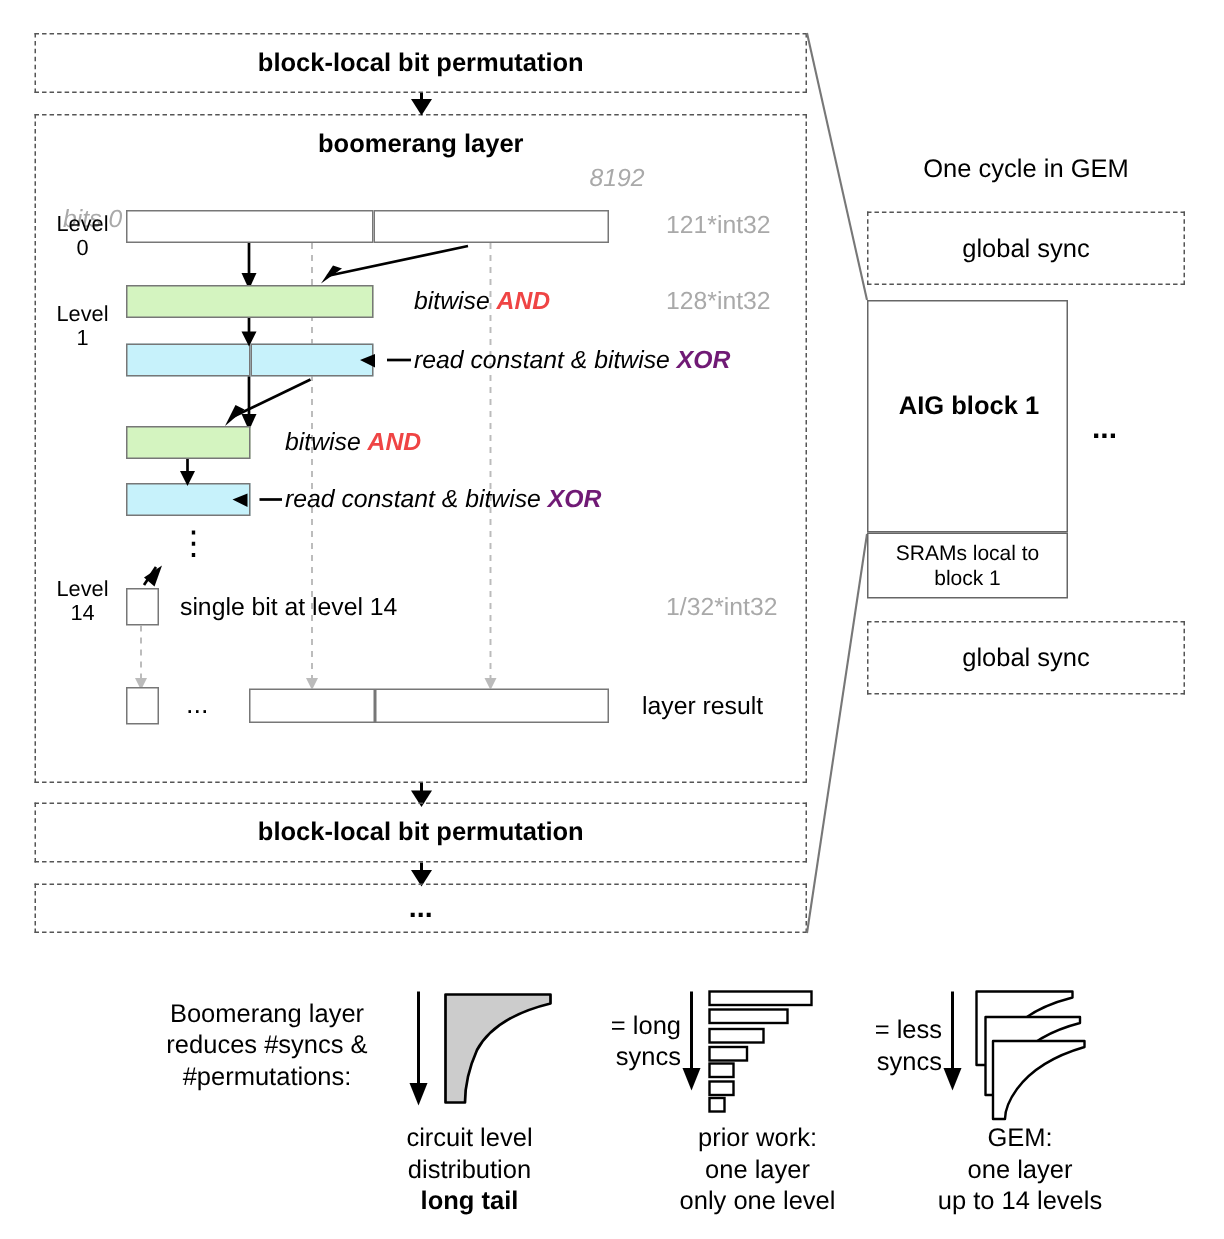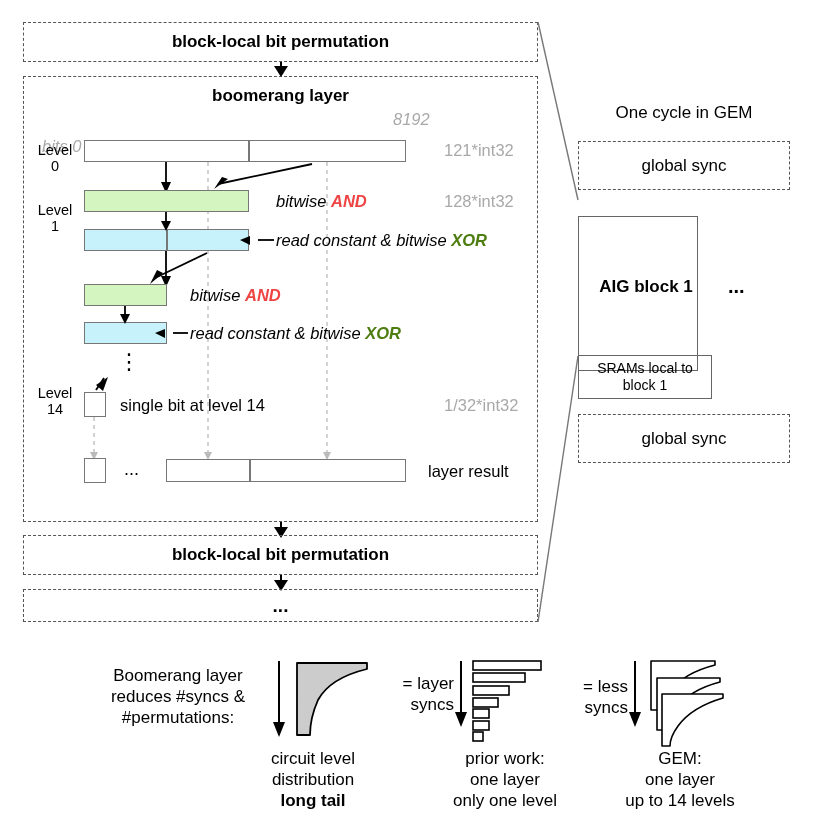--- a/index.html
+++ b/index.html
@@ -12,21 +12,21 @@
   .ctr{display:flex;align-items:center;justify-content:center;text-align:center;}
   .bold{font-weight:bold;}
   svg{position:absolute;left:0;top:0;overflow:visible;}
   .lbl-level{position:absolute;font-size:14.5px;line-height:16px;text-align:center;}
   .opbox{position:absolute;box-sizing:border-box;border:1px solid #777;}
   .green{background:#d4f4c0;}
   .cyan{background:#c7f2fb;}
   .white{background:#ffffff;}
   .annot{position:absolute;font-style:italic;font-size:16.5px;white-space:nowrap;}
   .and-w{color:#ef4444;font-weight:bold;font-style:italic;}
-  .xor-w{color:#4d7c0f;font-weight:bold;font-style:italic;}
+  .xor-w{color:#701a75;font-weight:bold;font-style:italic;}
   .sizelbl{position:absolute;color:#a9a9a9;font-size:16.5px;white-space:nowrap;}
   .bitlbl{position:absolute;color:#a9a9a9;font-size:16.5px;font-style:italic;white-space:nowrap;}
   .title{position:absolute;font-weight:bold;font-size:17px;text-align:center;white-space:nowrap;}
   .plain{position:absolute;font-size:16.5px;white-space:nowrap;}
   .bot-txt{position:absolute;font-size:17px;line-height:21px;text-align:center;}
   .eq-txt{position:absolute;font-size:17px;line-height:21px;text-align:right;}
 </style>
 </head>
 <body>
 
@@ -182,21 +182,21 @@
 </svg>
 
 <div class="title" style="left:578px;top:103px;width:212px;font-weight:normal;font-size:17px;">
   <span>One cycle in GEM</span>
 </div>
 
 <div class="dashbox ctr" style="left:578px;top:141px;width:212px;height:49px;">
   <span style="font-size:17px;">global sync</span>
 </div>
 
-<div class="solidbox" style="left:578px;top:200px;width:120px;height:155px;margin-top:16px;">
+<div class="solidbox" style="left:578px;top:200px;width:134px;height:155px;">
   <div class="abs bold" style="left:0;top:60px;width:134px;text-align:center;font-size:17px;">AIG block 1</div>
 </div>
 
 <div class="solidbox ctr" style="left:578px;top:355px;width:134px;height:44px;">
   <span style="font-size:14px;line-height:17px;">SRAMs local to block 1</span>
 </div>
 
 <div class="plain bold" style="left:728px;top:275px;font-size:20px;">...</div>
 
 <div class="dashbox ctr" style="left:578px;top:414px;width:212px;height:49px;">
@@ -216,21 +216,21 @@
   <polygon points="273,722 285,722 279,737" fill="#000"></polygon>
   <path d="M 297,663 L 367,663 L 367,669 Q 330,678 318,700 Q 310,718 310,735 L 297,735 Z" fill="#cccccc" stroke="#000" stroke-width="1.8" stroke-linejoin="round"></path>
 </svg>
 <div class="bot-txt" style="left:248px;top:748px;width:130px;">
   <span>circuit level</span><br>
   <span>distribution</span><br>
   <span class="bold">long tail</span>
 </div>
 
 <div class="eq-txt" style="left:378px;top:673px;width:76px;">
-  <span>= layer</span><br>
+  <span>= long</span><br>
   <span>syncs</span>
 </div>
 
 <svg width="816" height="826">
   <g stroke="#000" stroke-width="2" fill="none">
     <line x1="461" y1="661" x2="461" y2="716"></line>
   </g>
   <polygon points="455,712 467,712 461,727" fill="#000"></polygon>
   <g stroke="#000" stroke-width="1.6" fill="#fff">
     <rect x="473" y="661" width="68" height="9"></rect>

